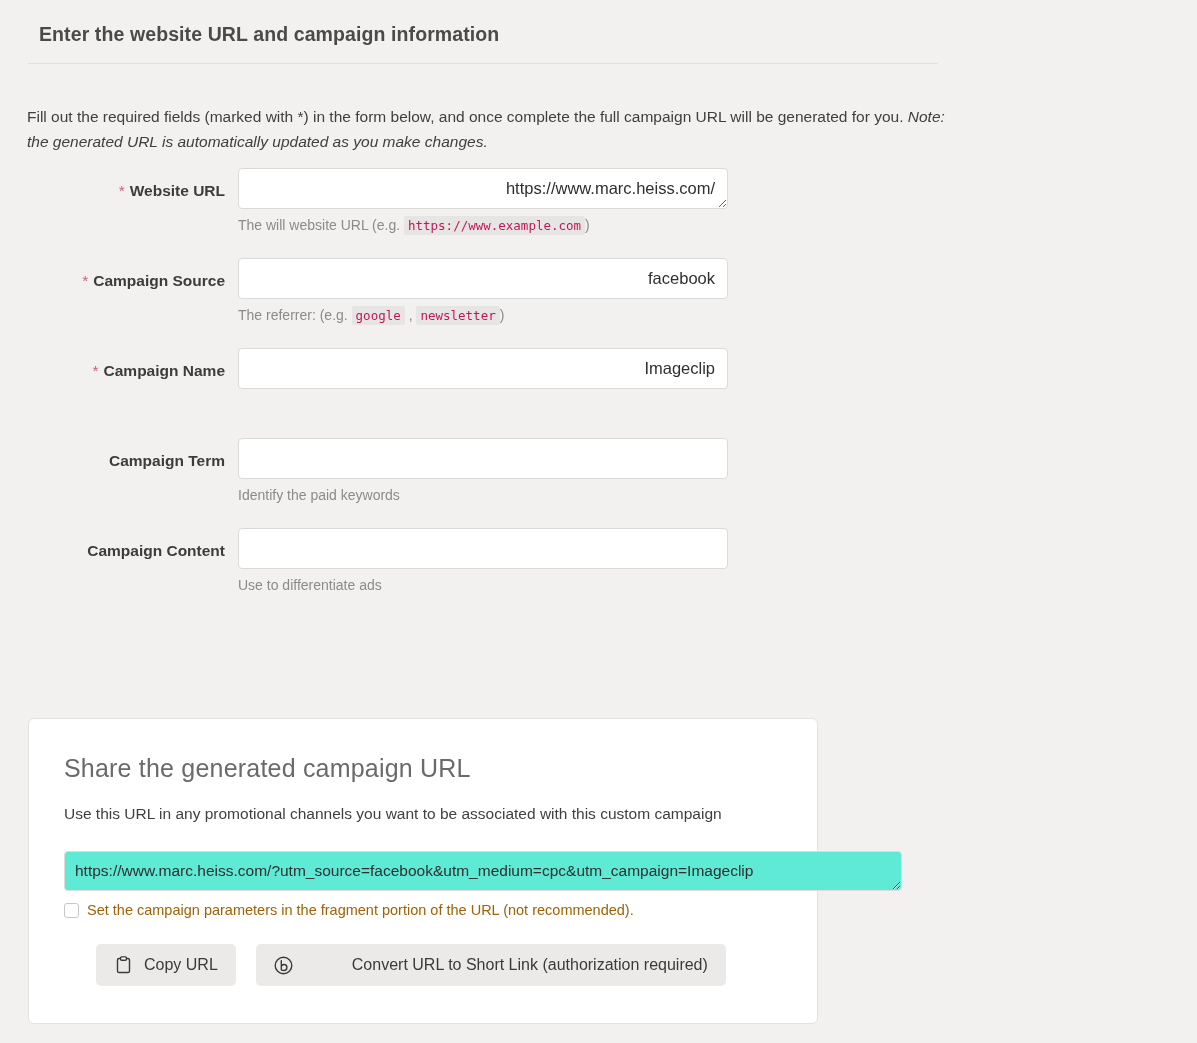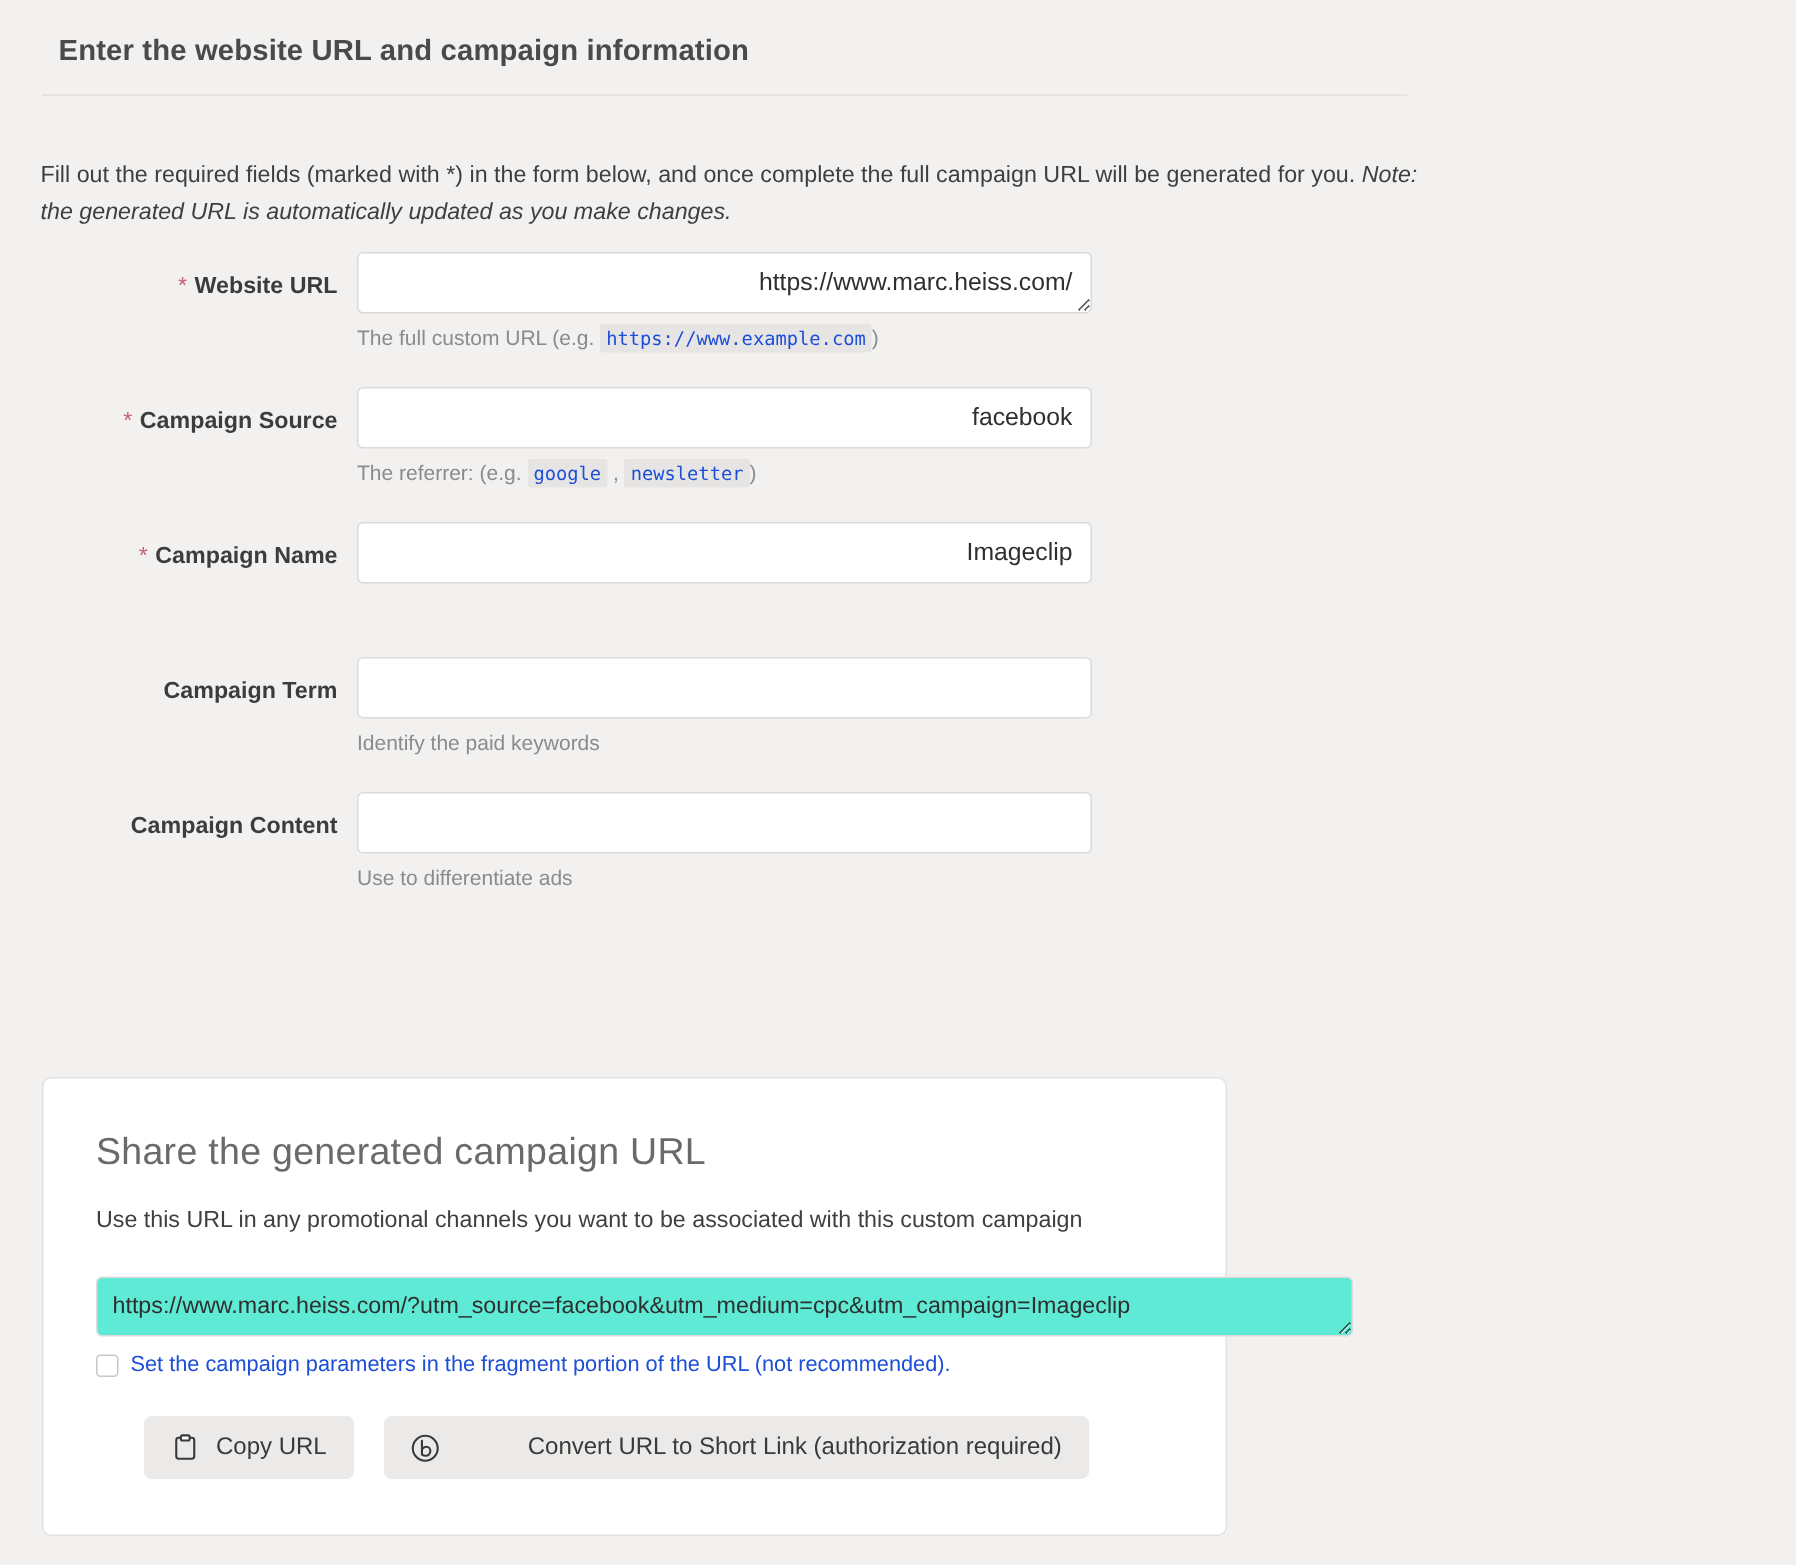--- a/index.html
+++ b/index.html
@@ -120,21 +120,21 @@
     margin-top: 6px;
     font-size: 14px;
     color: #8b8b8b;
     line-height: 20px;
     white-space: nowrap;
   }
   code.snip {
     font-family: "DejaVu Sans Mono", monospace;
     font-size: 12.5px;
     background: #e7e5e3;
-    color: #1d4ed8;
+    color: #be185d;
     padding: 2px 4px;
     border-radius: 2px;
   }
 
   
   .share-card {
     position: absolute;
     left: 28px;
     top: 718px;
     width: 790px;
@@ -199,21 +199,21 @@
     height: 15px;
     margin: 0 8px 0 0;
     border: 1px solid #c9c7c5;
     border-radius: 3px;
     background: #ffffff;
     cursor: pointer;
     flex: none;
   }
   .frag-label {
     font-size: 14.5px;
-    color: #1d4ed8;
+    color: #a16207;
     line-height: 20px;
   }
 
   .btn-row {
     margin-top: 24px;
     display: flex;
     align-items: center;
     padding-left: 32px;
   }
   .btn {
@@ -259,21 +259,21 @@
   </div>
 
   <p class="intro"><span>Fill out the required fields (marked with *) in the form below, and once complete the full campaign URL will be generated for you. </span><em>Note: the generated URL is automatically updated as you make changes.</em></p>
 
   <div class="form">
 
     <div class="field-row">
       <div class="field-label"><span class="req-star">*</span><span>Website URL</span></div>
       <div class="field-control">
         <textarea class="text-input" rows="1" style="">https://www.marc.heiss.com/</textarea>
-        <div class="hint"><span>The full custom URL (e.g. </span><code class="snip">https://www.example.com</code><span>)</span></div>
+        <div class="hint"><span>The will website URL (e.g. </span><code class="snip">https://www.example.com</code><span>)</span></div>
       </div>
     </div>
 
     <div class="field-row">
       <div class="field-label"><span class="req-star">*</span><span>Campaign Source</span></div>
       <div class="field-control">
         <input class="text-input" type="text" value="facebook" style="">
         <div class="hint"><span>The referrer: (e.g. </span><code class="snip">google</code><span>&nbsp;,&nbsp;</span><code class="snip">newsletter</code><span>)</span></div>
       </div>
     </div>

